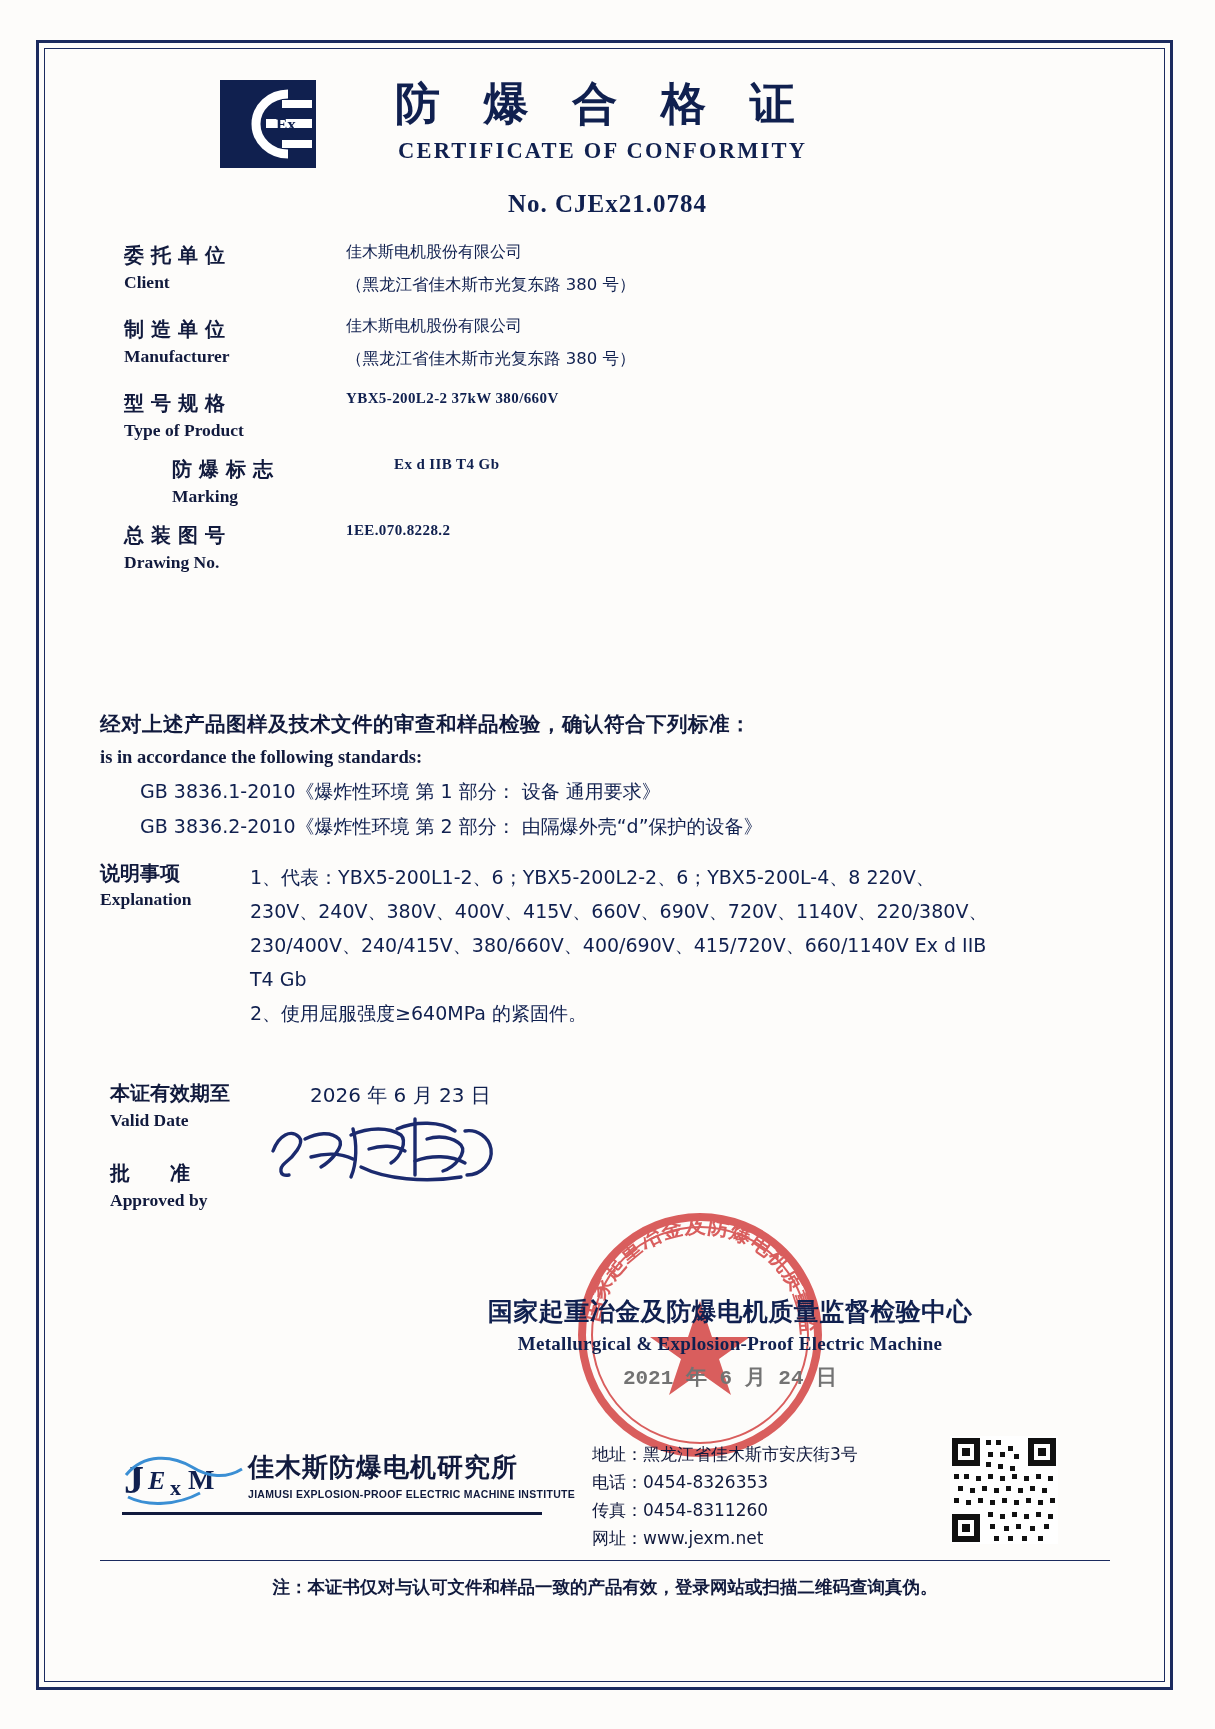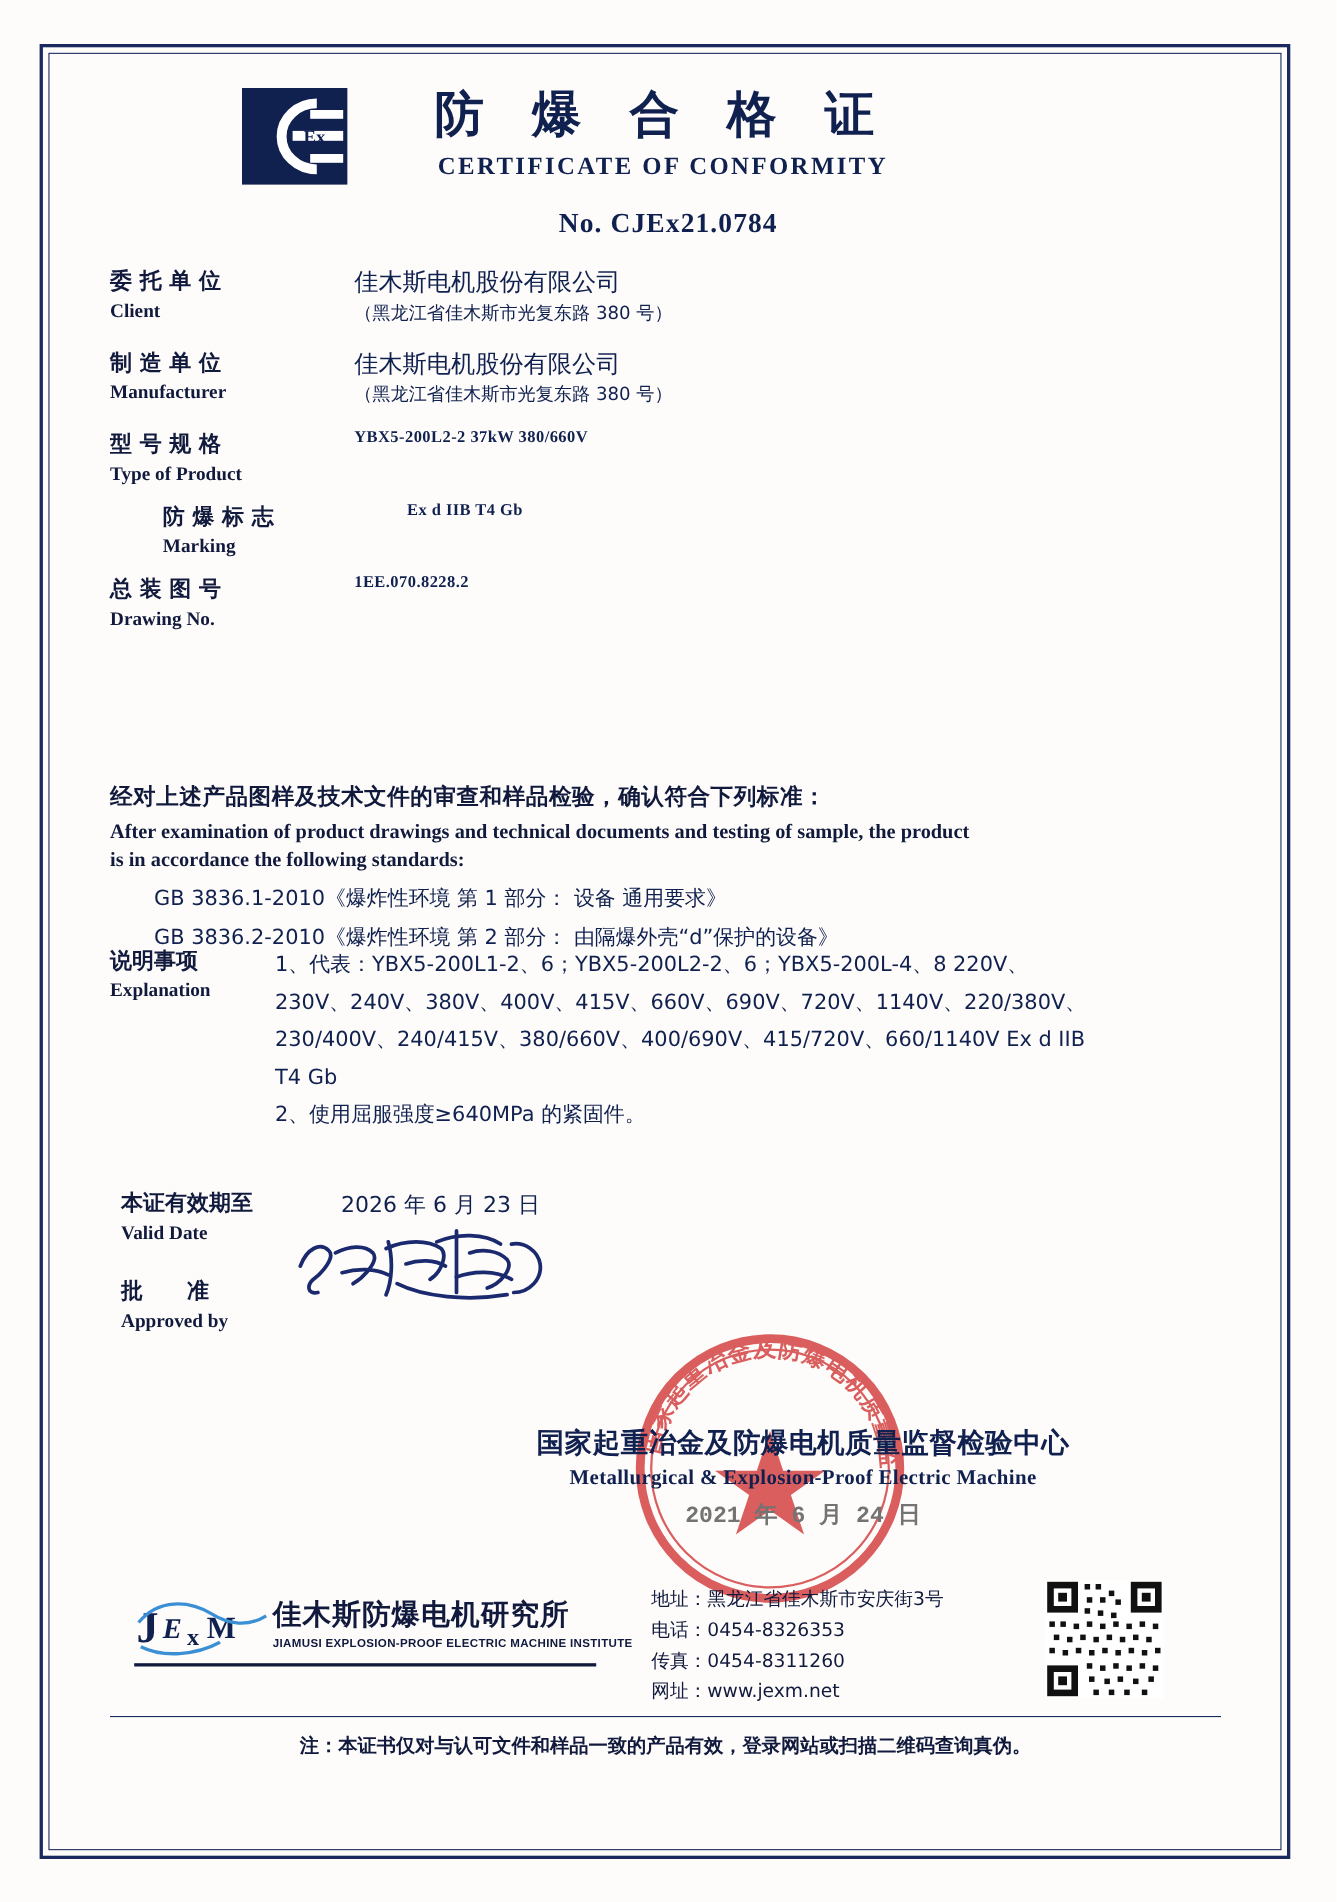--- a/index.html
+++ b/index.html
@@ -78,21 +78,21 @@
     text-align: center;
     font-size: 25px;
     font-weight: bold;
     color: #10204f;
     letter-spacing: 1px;
   }
 
   
   .fields {
     position: absolute;
-    left: 100px; top: 242px;
+    left: 124px; top: 242px;
     width: 1000px;
     text-align: center;
   }
   .field-row {
     position: relative;
     min-height: 66px;
   }
   .f-label-zh {
     position: absolute;
     left: 0; top: 0;
@@ -108,21 +108,21 @@
     font-family: "Liberation Serif", serif;
     font-size: 17.5px;
     font-weight: bold;
     color: #111a3d;
     white-space: nowrap;
   }
   .f-value {
     position: absolute;
     left: 222px; top: 0px;
     font-family: Liberation Mono, monospace;
-    font-size: 22px;
+    font-size: 16px;
     color: #10204f;
     white-space: nowrap;
   }
   .f-value.serif {
     font-family: "Liberation Serif", serif;
     font-size: 15px;
     font-weight: bold;
     letter-spacing: 0.4px;
   }
   .f-sub {
@@ -382,21 +382,20 @@
     <div class="field-row" style="height:66px;">
       <div class="f-label-zh">总 装 图 号</div>
       <div class="f-label-en">Drawing No.</div>
       <div class="f-value serif">1EE.070.8228.2</div>
     </div>
   </div>
 
   <div class="statement">
     <div class="st-zh">经对上述产品图样及技术文件的审查和样品检验，确认符合下列标准：</div>
     <div class="st-en">
-      <div>After examination of product drawings and technical documents and testing of sample, the product</div>
       <div>is in accordance the following standards:</div>
     </div>
     <div class="std-line">GB 3836.1-2010《爆炸性环境  第 1 部分：  设备  通用要求》</div>
     <div class="std-line">GB 3836.2-2010《爆炸性环境  第 2 部分：  由隔爆外壳“d”保护的设备》</div>
   </div>
 
   <div class="explanation">
     <div class="ex-label-zh">说明事项</div>
     <div class="ex-label-en">Explanation</div>
     <div class="ex-body">

